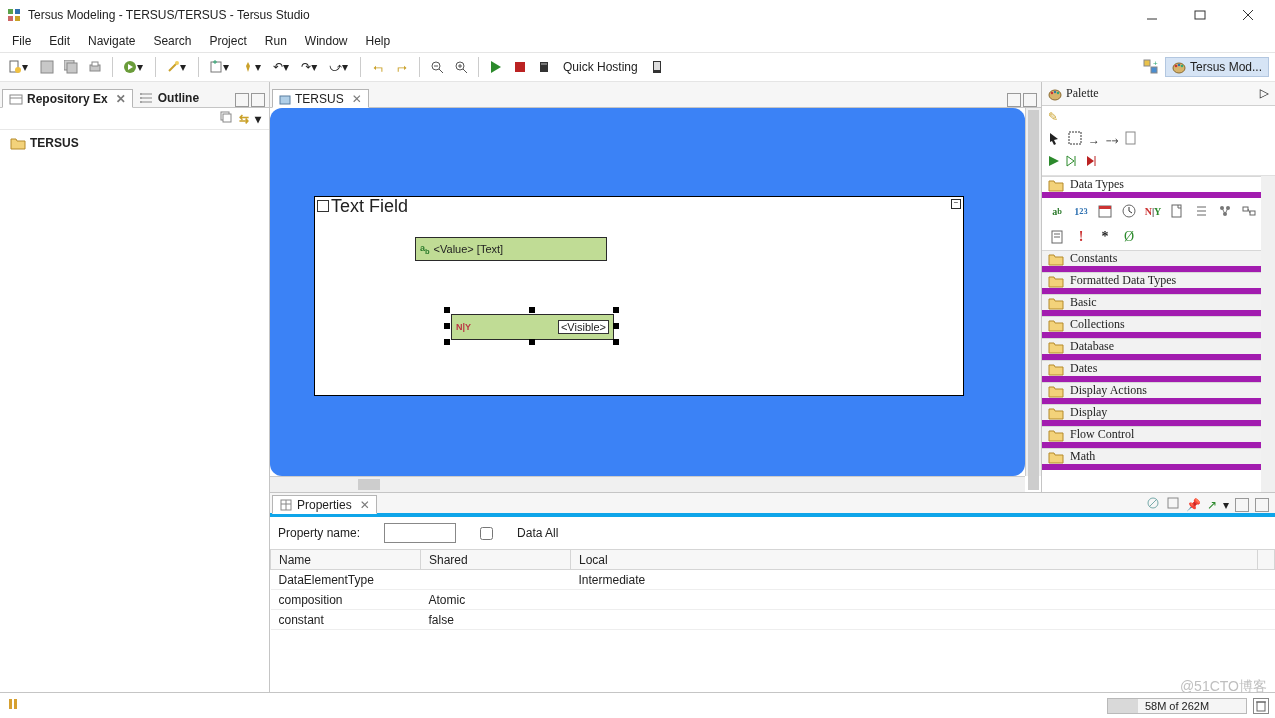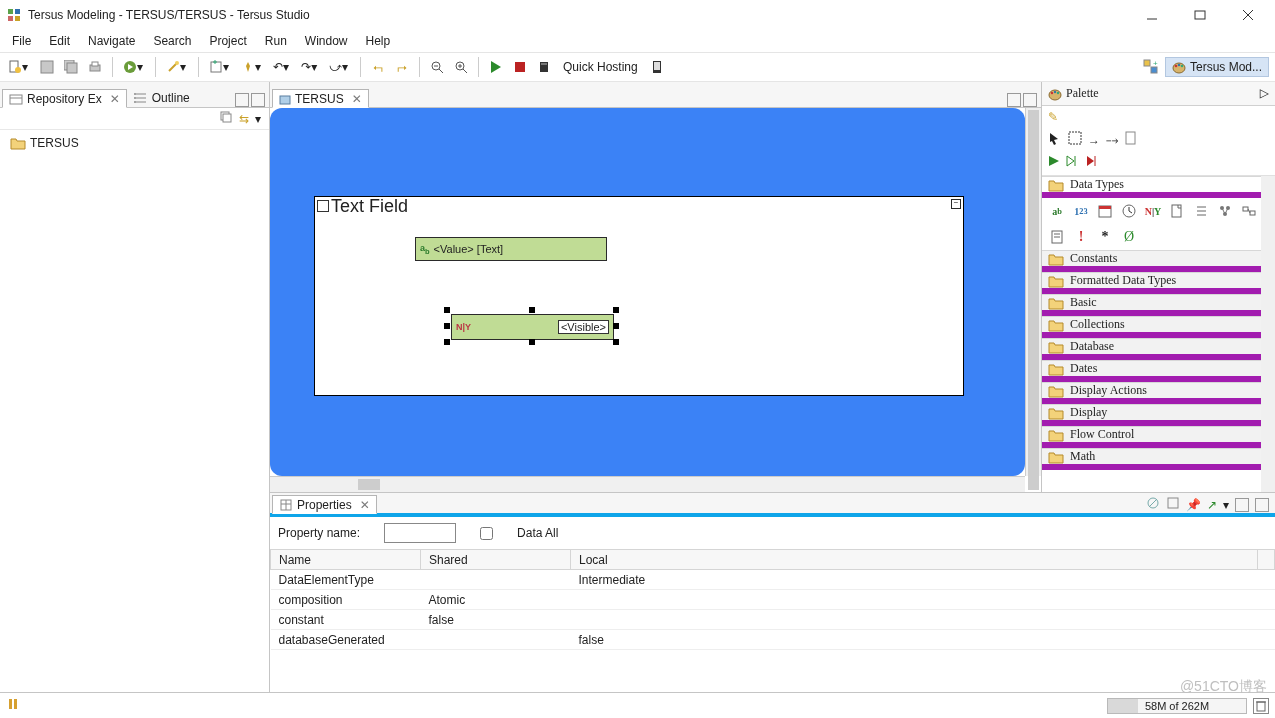--- a/index.html
+++ b/index.html
@@ -15,21 +15,21 @@
   
   .toolbar { height: 30px; display: flex; align-items: center; padding: 0 6px; gap: 6px; background: #fff; border-top: 1px solid #e5e5e5; border-bottom: 1px solid #e5e5e5; }
   .tsep { width: 1px; height: 20px; background: #ccc; margin: 0 2px; }
   .tbtn { min-width: 18px; height: 22px; display: inline-flex; align-items: center; justify-content: center; padding: 0 2px; }
   .tbtn svg, .tbtn span { pointer-events: none; }
   .dropdown-arrow { width: 8px; display: inline-block; }
   .persp-area { margin-left: auto; display: flex; align-items: center; gap: 4px; }
   .persp-btn { border: 1px solid #b3c7e0; background: #d6e4f5; padding: 2px 6px; display: flex; align-items: center; gap: 4px; font-size: 12px; }
   
   .workspace { flex: 1; display: flex; min-height: 0; }
-  .left-panel { width: 270px; display: flex; flex-direction: column; border-right: 1px solid #c5c5c5; }
+  .left-panel { width: 270px; display: flex; flex-direction: column; border-right: 1px solid #c5c5c5; font-weight: bold; }
   .tab-header { height: 26px; display: flex; align-items: flex-end; background: #f6f6f6; border-bottom: 1px solid #c5c5c5; padding-left: 2px; }
   .view-tab { display: flex; align-items: center; gap: 4px; padding: 2px 6px 1px 6px; border: 1px solid transparent; font-size: 12px; }
   .view-tab.active { background: #fff; border: 1px solid #b5b5b5; border-bottom: 1px solid #fff; position: relative; top: 1px; }
   .view-tab .close { margin-left: 4px; color: #7a7a7a; }
   .view-mini-btns { margin-left: auto; display: flex; gap: 2px; padding-right: 4px; }
   .mini-sq { width: 14px; height: 14px; border: 1px solid #999; }
   .left-tools { height: 22px; display: flex; align-items: center; justify-content: flex-end; gap: 6px; padding: 0 8px; border-bottom: 1px solid #e8e8e8; }
   .tree { flex: 1; overflow: auto; padding: 4px 0 0 6px; }
   .tree-item { display: flex; align-items: center; gap: 4px; padding: 2px 4px; }
   .folder-ic { width: 16px; height: 14px; }
@@ -581,26 +581,20 @@
                 <td>Atomic</td>
                 <td></td>
                 <td></td>
               </tr>
               <tr>
                 <td>constant</td>
                 <td>false</td>
                 <td></td>
                 <td></td>
               </tr>
-              <tr>
-                <td>databaseGenerated</td>
-                <td></td>
-                <td>false</td>
-                <td></td>
-              </tr>
             </tbody>
         </table>
       </div>
     </div>
   </div>
 </div>
 
 <div class="statusbar">
   <span><svg width="14" height="14">
         <rect x="3" y="2" width="3" height="10" fill="#d6a030"></rect>

